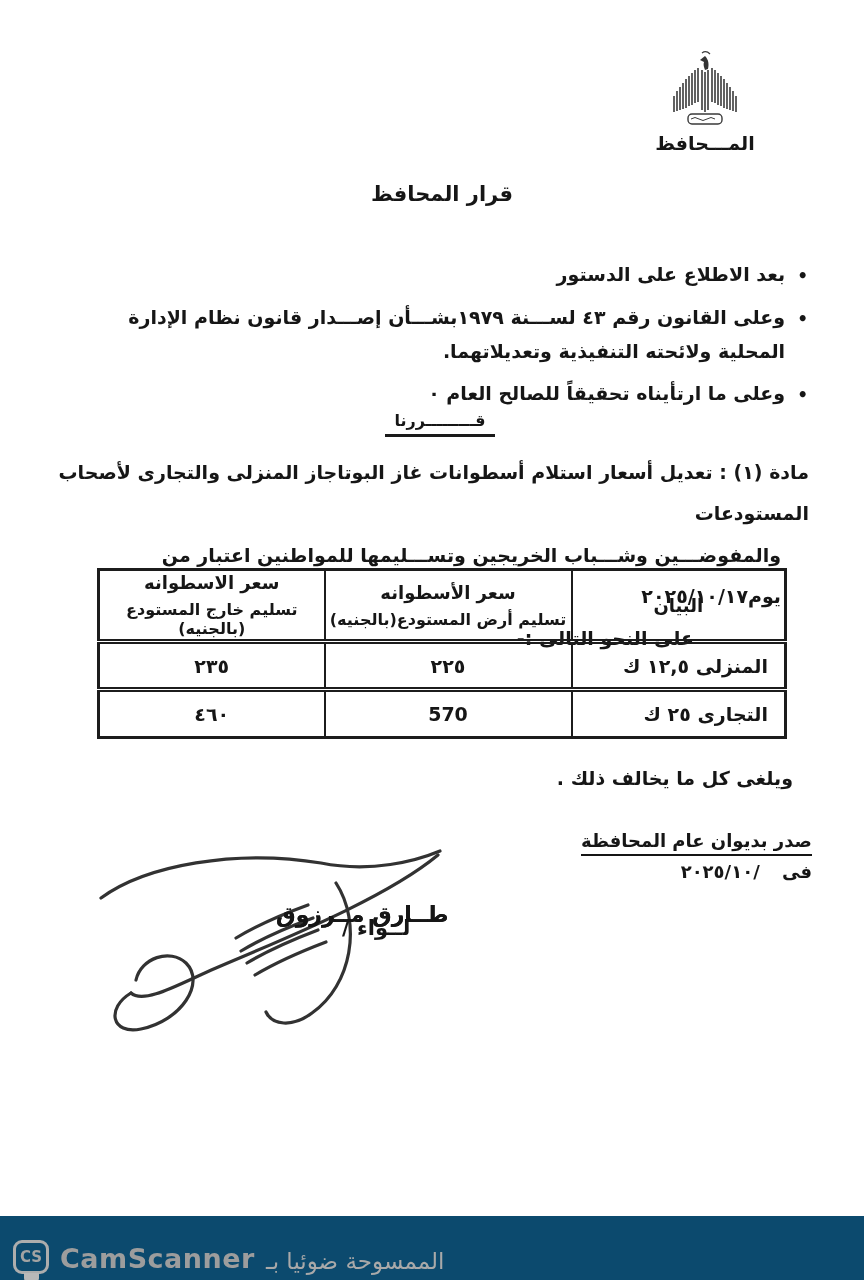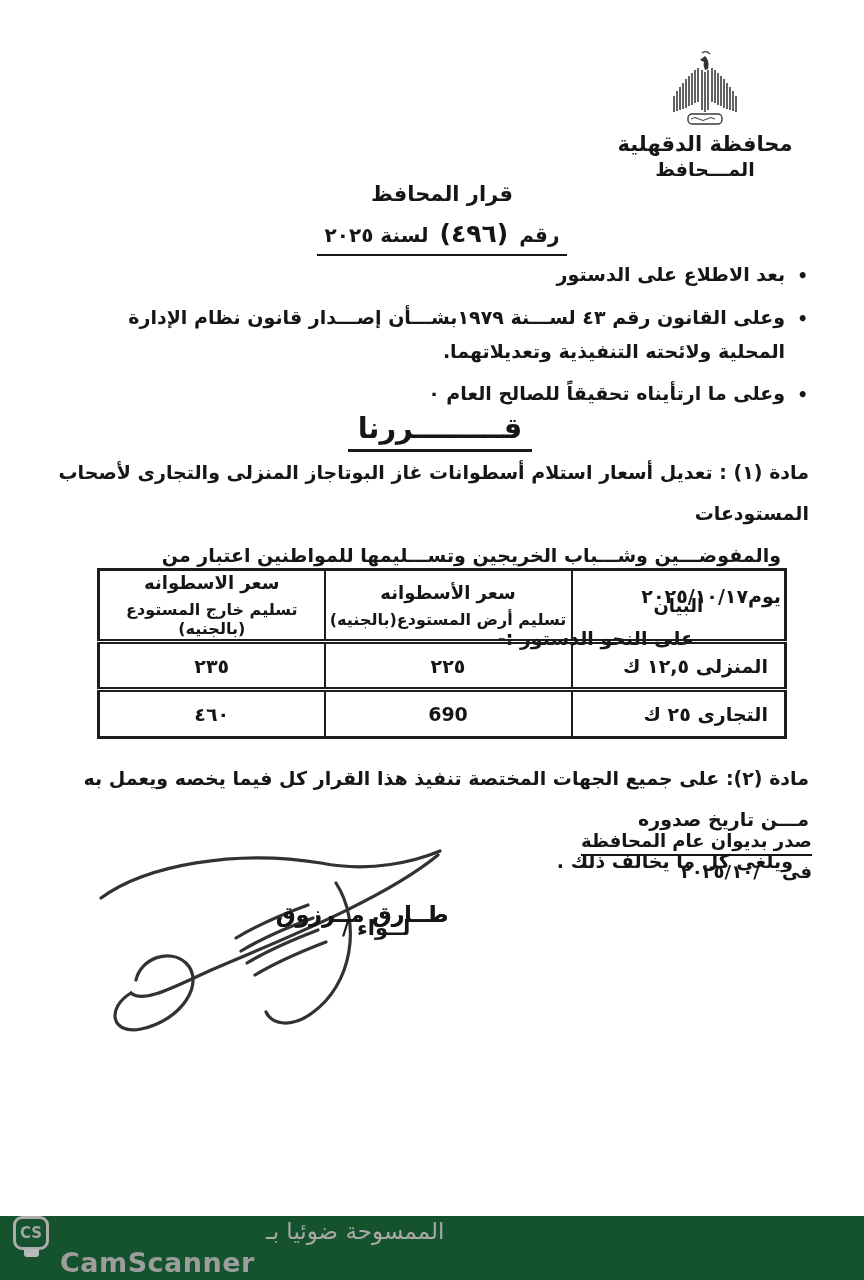--- a/index.html
+++ b/index.html
@@ -24,21 +24,21 @@
   .t-num .decree-no { font-size:25px; padding:0 4px; }
 
   
   .preamble { position:absolute; top:258px; right:56px; width:752px; list-style:none; }
   .preamble li { display:flex; gap:12px; font-size:19px; font-weight:700; line-height:1.78; margin-bottom:9px; }
   .preamble .marker { flex:0 0 auto; font-size:17px; padding-top:3px; }
 
   
   .decision { position:absolute; top:411px; left:330px; width:220px; text-align:center; }
   .decision span { display:inline-block; border-bottom:3px solid #1a1a1a; padding:0 10px 4px 10px;
-                   font-size:29px; font-weight:700; }
+                   font-size:16px; font-weight:700; }
 
   
   .article { position:absolute; right:55px; width:756px; font-size:19px; font-weight:700; line-height:2.18; }
   .article1 { top:452px; }
   .article2 { top:758px; }
   .a-label { font-weight:700; }
   .l-indent-sm { padding-right:28px; }
   .l-indent-lg { padding-right:115px; }
   .l-indent-xs { padding-right:16px; }
   .ltr { direction:ltr; unicode-bidi:embed; }
@@ -72,22 +72,22 @@
   .sig-rank  { position:absolute; top:916px; left:342px; font-size:21px; font-weight:700; white-space:nowrap; }
   .sig-name  { position:absolute; top:902px; left:276px; font-size:22px; font-weight:700;
                text-shadow:0 0 .6px #111; white-space:nowrap; }
   .scribble  { position:absolute; top:843px; left:86px; }
 
   
   .hand-watermark { position:absolute; top:1163px; left:496px; width:362px;
                     font-size:23px; color:#2e2e2e; text-align:right; white-space:nowrap; }
 
   
-  .footer { position:absolute; left:0; right:0; bottom:0; height:64px; background:#14532d;
-            display:flex; align-items:flex-start; gap:11px; padding:0 0 6px 0; direction:ltr; padding-left:13px; }
+  .footer { position:absolute; left:0; right:0; bottom:0; height:64px; background:#0c4a6e;
+            display:flex; align-items:flex-end; gap:11px; padding:0 0 6px 0; direction:ltr; padding-left:13px; }
   .cs-icon { position:relative; width:36px; height:34px; border:3.5px solid #adadad; border-radius:9px;
              display:flex; align-items:center; justify-content:center;
              color:#a3a3a3; font-weight:700; font-size:15px; }
   .cs-tab { position:absolute; left:8px; bottom:-10px; width:15px; height:8px; background:#b9b9b9;
             border-radius:0 0 3px 3px; }
   .fo-brand { font-size:27px; font-weight:700; color:#9d9d9d; letter-spacing:.5px;margin-top:31px; }
   .fo-caption { font-size:23px; color:#a9a9a9; direction:rtl; padding-top:2px; }
 </style>
 </head>
 <body>
@@ -119,31 +119,25 @@
         <line x1="69" y1="41" x2="69" y2="61"></line>
       <line x1="72" y1="46" x2="72" y2="62"></line>
 
       <line x1="38" y1="20" x2="38" y2="60"></line>
         <line x1="41" y1="22" x2="41" y2="62"></line>
       <line x1="44" y1="20" x2="44" y2="60"></line>
 
       <rect x="24" y="64" width="34" height="10" rx="4" stroke-width="1.4"></rect>
       <path d="M27 69 q4 -3 8 0 q4 3 8 0 q4 -3 8 0" stroke-width="1"></path>
     </svg>
-    <div class="gov-name">محافظة الدقهلية</div>
     <div class="gov-office">المـــحافظ</div>
   </div>
 
   <div class="title-block">
     <div class="t-main">قرار المحافظ</div>
-    <div class="t-num">
-      <span>رقم</span>
-      <span class="decree-no">(٤٩٦)</span>
-      <span>لسنة ٢٠٢٥</span>
-    </div>
   </div>
 
   <ul class="preamble">
     <li>
       <span class="marker">•</span>
       <span>بعد الاطلاع على الدستور</span>
     </li>
     <li>
       <span class="marker">•</span>
       <span>وعلى القانون رقم ٤٣ لســـنة ١٩٧٩بشـــأن إصـــدار قانون نظام الإدارة المحلية ولائحته التنفيذية وتعديلاتهما.</span>
@@ -159,21 +153,21 @@
   </div>
 
   <div class="article article1">
     <div>
       <span class="a-label">مادة (١) :</span>
       <span>تعديل أسعار استلام أسطوانات غاز البوتاجاز المنزلى والتجارى لأصحاب المستودعات</span>
     </div>
     <div class="l-indent-sm">
       <span>والمفوضـــين وشـــباب الخريجين وتســـليمها للمواطنين اعتبار من يوم</span><span class="ltr">٢٠٢٥/١٠/١٧</span>
     </div>
-    <div class="l-indent-lg">على النحو الدستور :-</div>
+    <div class="l-indent-lg">على النحو التالى :-</div>
   </div>
 
   <table class="prices-table">
     <colgroup>
         <col class="col-desc">
         <col class="col-mid">
         <col class="col-left">
       </colgroup>
     <thead>
       <tr>
@@ -191,31 +185,27 @@
       </tr>
     </thead>
     <tbody>
       <tr>
         <td class="cell-desc">المنزلى ١٢,٥ ك</td>
         <td class="cell-num">٢٢٥</td>
         <td class="cell-num">٢٣٥</td>
       </tr>
       <tr>
         <td class="cell-desc">التجارى ٢٥ ك</td>
-        <td class="cell-num">690</td>
+        <td class="cell-num">570</td>
         <td class="cell-num">٤٦٠</td>
       </tr>
     </tbody>
   </table>
 
   <div class="article article2">
-    <div>
-      <span class="a-label">مادة (٢):</span>
-      <span>على جميع الجهات المختصة تنفيذ هذا القرار كل فيما يخصه ويعمل به مـــن تاريخ صدوره</span>
-    </div>
     <div class="l-indent-xs">ويلغى كل ما يخالف ذلك .</div>
   </div>
 
   <div class="issuance">
     <span class="iss-place">صدر بديوان عام المحافظة</span>
     <div class="iss-date">
       <span>فى</span>
       <span class="ltr">٢٠٢٥/١٠/</span>
     </div>
   </div>

